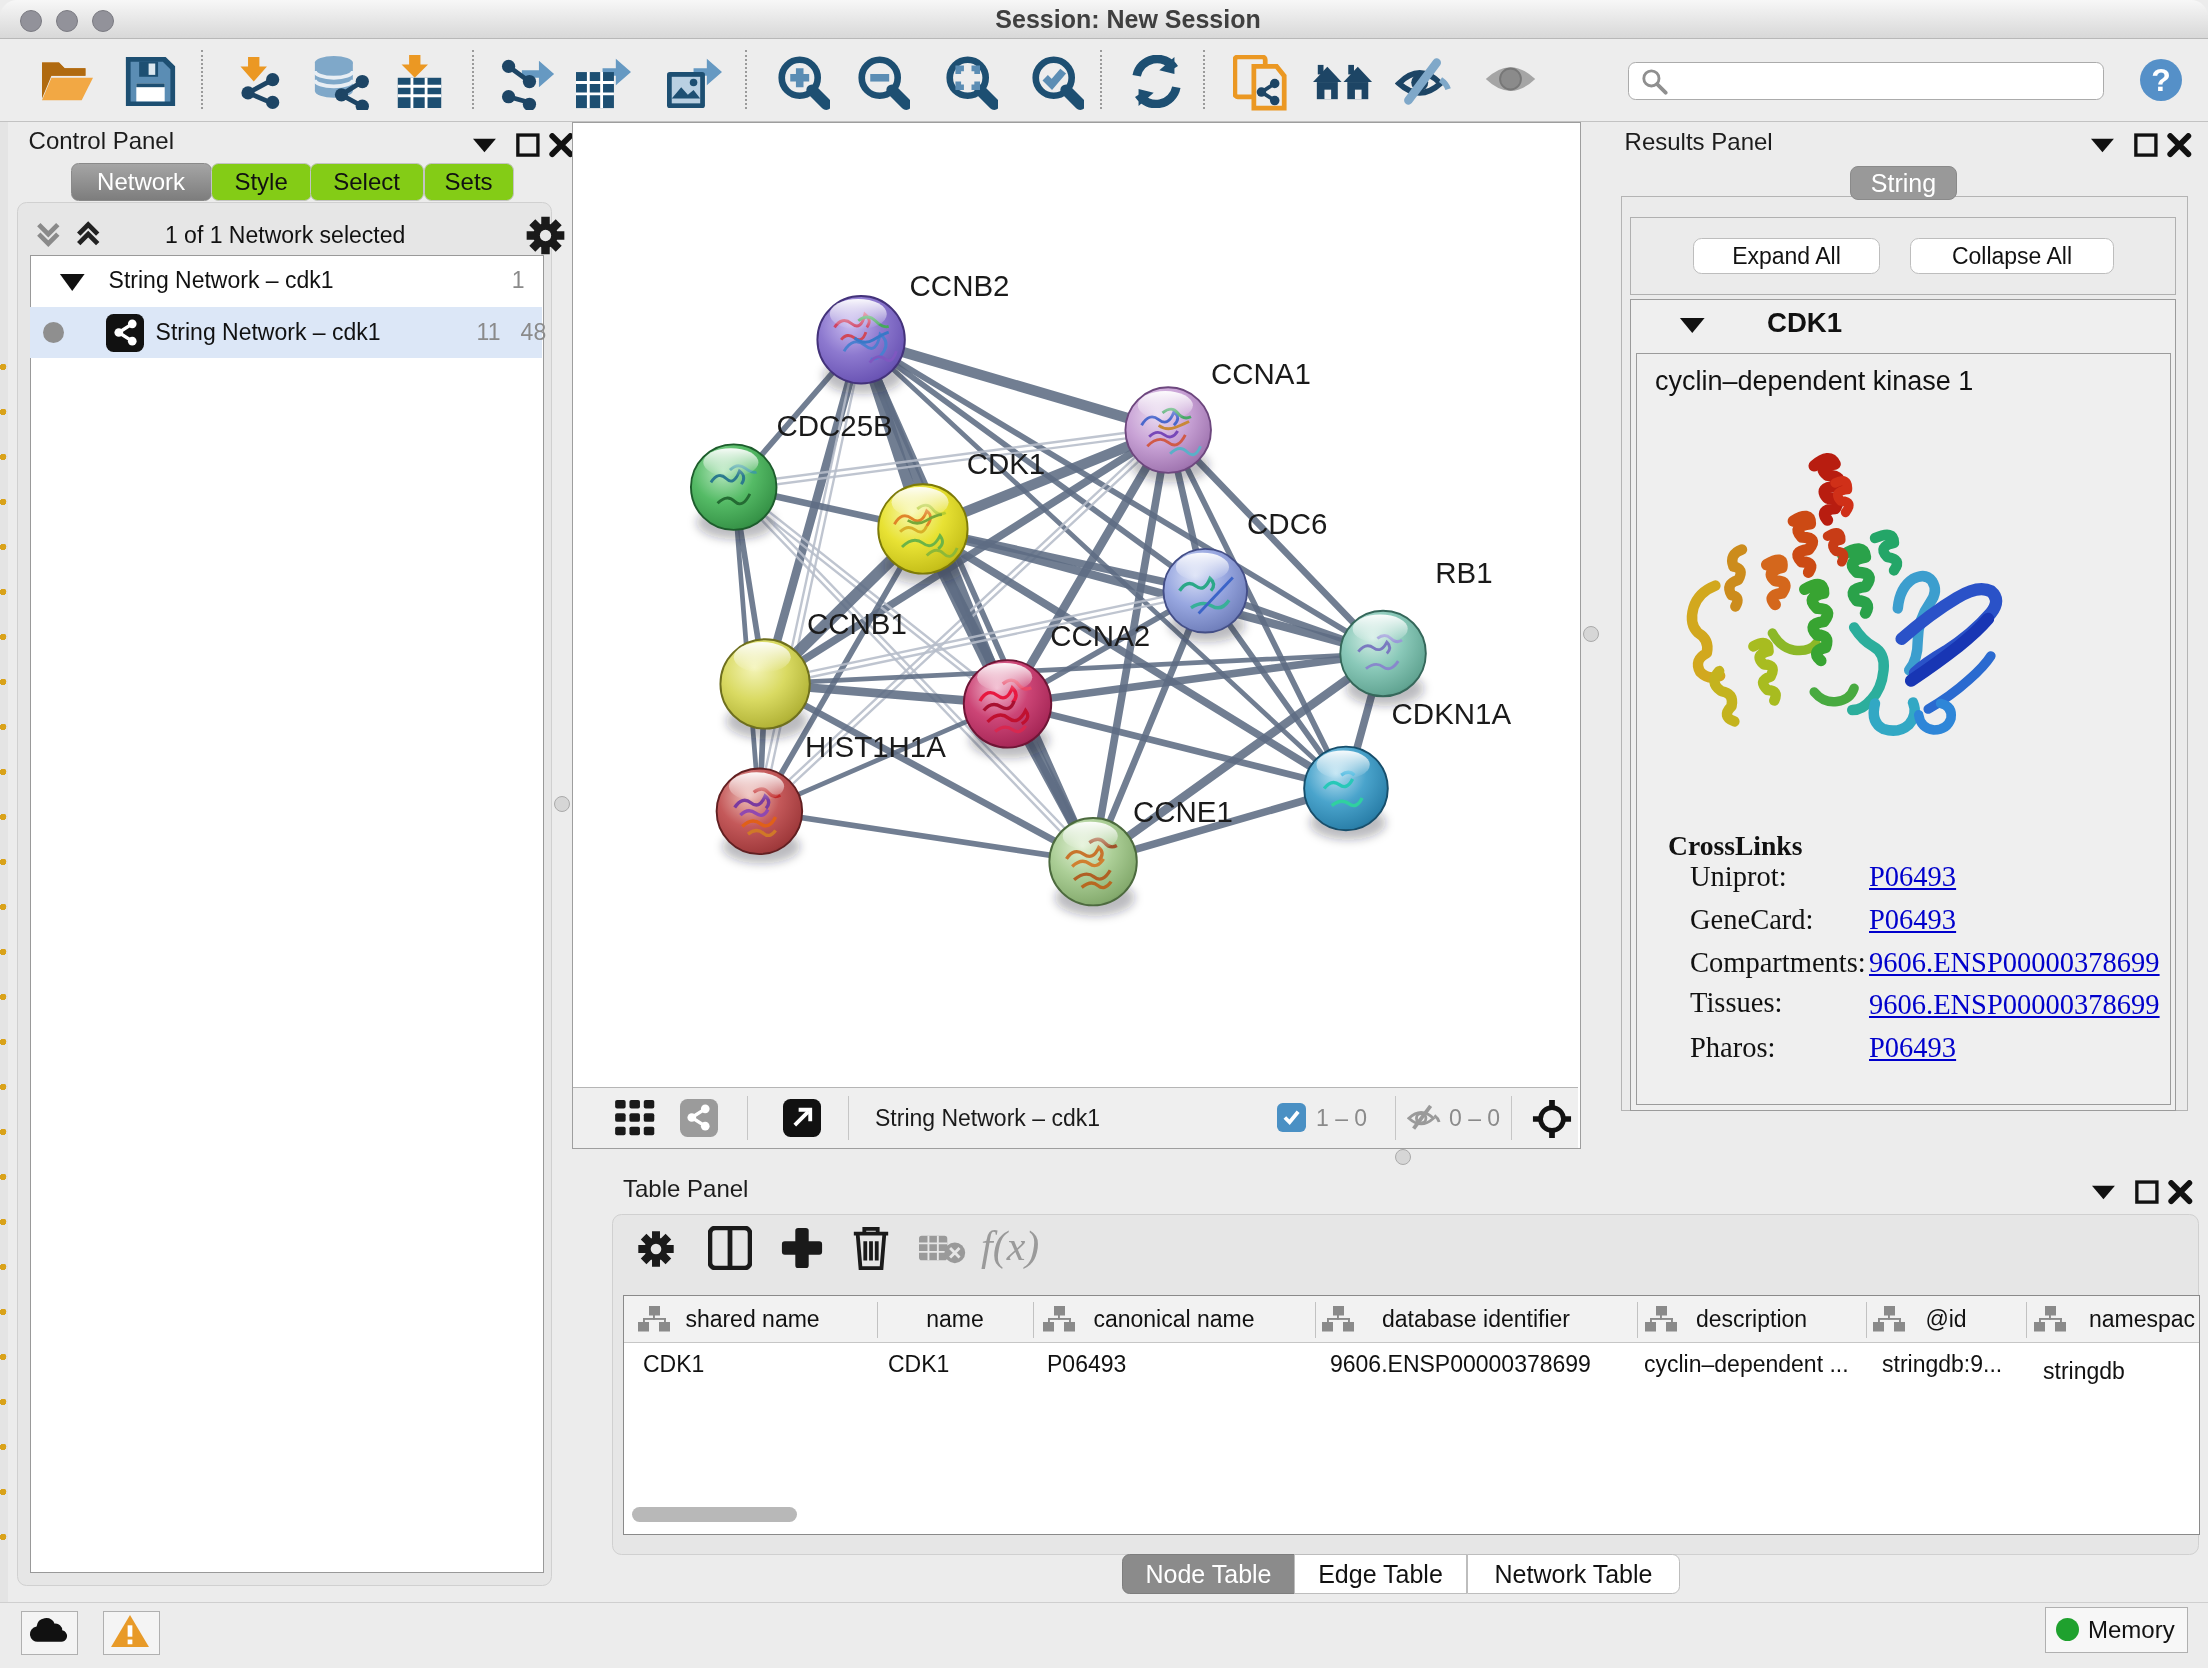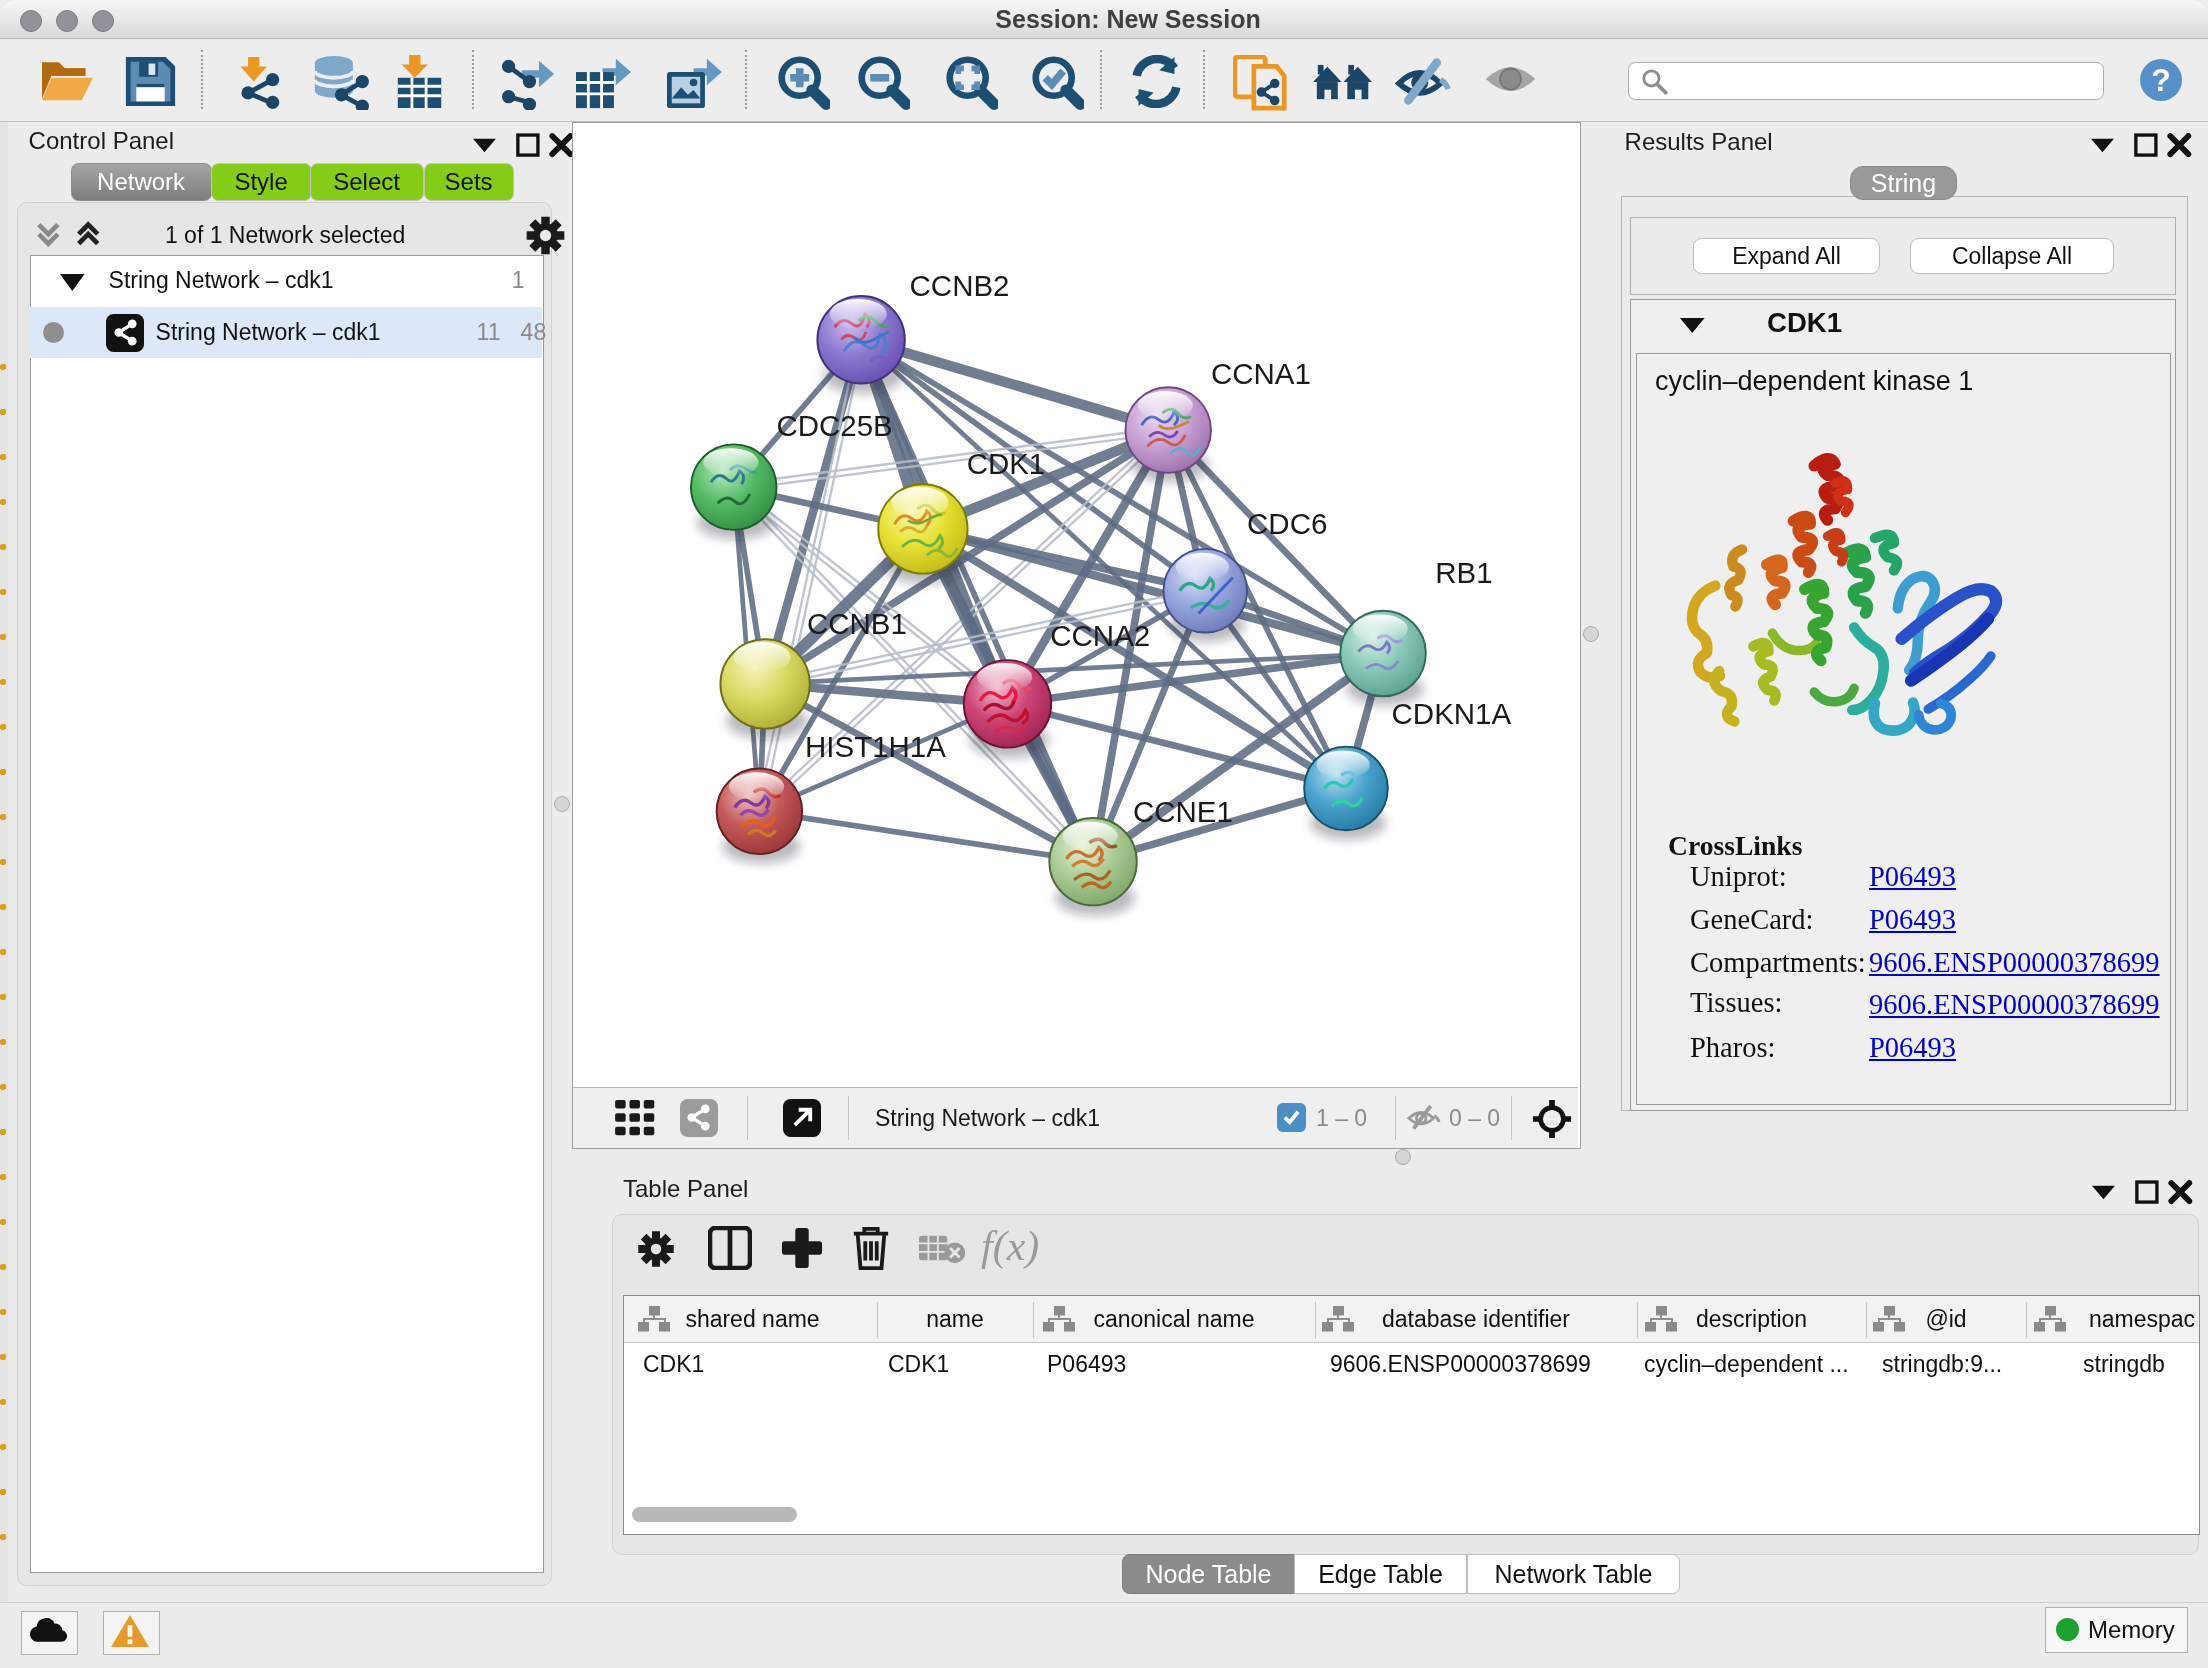--- a/index.html
+++ b/index.html
@@ -620,21 +620,21 @@
 </div>
 </div>
 <div id="resultspanel" class="abs">
   <div class="ptitle abs" style="left:7.6px;top:5.7px;">Results Panel</div>
   <svg class="abs" style="left:474px;top:11.4px;" width="105" height="27" viewBox="0 0 110 28">
     <path d="M0 6 L24 6 L12 20 Z" fill="#111"></path>
     <rect x="47" y="2" width="21" height="21" fill="none" stroke="#111" stroke-width="3.5"></rect>
     <path d="M83 3 L102 22 M102 3 L83 22" stroke="#111" stroke-width="6" stroke-linecap="round"></path>
   </svg>
   <div class="abs" style="left:3.8px;top:74px;width:565px;height:913px;background:#ebebeb;border:1px solid #b4b4b4;"></div>
-  <div class="abs" style="left:233px;top:44px;width:105px;height:32px;background:#999;border:1px solid #8a8a8a;border-radius:13px;color:#fff;font-size:25px;text-align:center;line-height:32px;">String</div>
+  <div class="abs" style="left:233px;top:44px;width:105px;height:32px;background:#999;border:1px solid #8a8a8a;border-radius:8px;color:#fff;font-size:25px;text-align:center;line-height:32px;">String</div>
   <div class="abs" style="left:13.3px;top:95px;width:544px;height:76px;background:#ebebeb;border:1px solid #b0b0b0;"></div>
   <div class="btn" style="left:76px;top:116px;width:185px;height:34px;line-height:34px;border-radius:8.6px;">Expand All</div>
   <div class="btn" style="left:293px;top:116px;width:202px;height:34px;line-height:34px;border-radius:8.6px;">Collapse All</div>
   <div class="abs" style="left:13.3px;top:177px;width:544px;height:810px;background:#efefef;border:1px solid #9b9b9b;"></div>
   <svg class="abs" style="left:61px;top:192px;" width="28.5" height="23" viewBox="0 0 30 24">
       <path d="M2 4 L28 4 L15 20 Z" fill="#111"></path>
     </svg>
   <div class="abs" style="left:150px;top:185px;font-size:27.6px;font-weight:bold;color:#111;">CDK1</div>
   <div class="abs" style="left:19px;top:231px;width:533px;height:750px;background:#efefef;border:1px solid #9b9b9b;"></div>
   <div class="abs" style="left:38px;top:244px;font-size:27px;color:#111;">cyclin–dependent kinase 1</div>
@@ -745,21 +745,21 @@
     <div class="hdr abs" style="left:1013px;top:7.6px;width:229px;">description</div>
     <div class="hdr abs" style="left:1242px;top:7.6px;width:160px;">@id</div>
     <div class="hdr abs" style="left:1465px;top:7.6px;">namespac</div>
 
     <div class="cell abs" style="left:19px;top:55px;">CDK1</div>
     <div class="cell abs" style="left:264px;top:55px;">CDK1</div>
     <div class="cell abs" style="left:423px;top:55px;">P06493</div>
     <div class="cell abs" style="left:706px;top:55px;">9606.ENSP00000378699</div>
     <div class="cell abs" style="left:1020px;top:55px;">cyclin–dependent ...</div>
     <div class="cell abs" style="left:1258px;top:55px;">stringdb:9...</div>
-    <div class="cell abs" style="left:1419px;top:55px;margin-left:40px;">stringdb</div>
+    <div class="cell abs" style="left:1419px;top:62px;">stringdb</div>
 
     <div class="abs" style="left:7.6px;top:211px;width:165px;height:15px;background:#b8b8b8;border-radius:7.6px;"></div>
   </div>
 
   <div class="abs" style="left:559px;top:389px;width:171px;height:38px;background:#8b8b8b;border:1px solid #7d7d7d;border-radius:7.6px 0 0 7.6px;color:#fff;text-align:center;font-size:25px;line-height:38px;">Node Table</div>
   <div class="abs" style="left:731px;top:389px;width:171px;height:38px;background:#fff;border:1px solid #bdbdbd;color:#111;text-align:center;font-size:25px;line-height:38px;">Edge Table</div>
   <div class="abs" style="left:904px;top:389px;width:211px;height:38px;background:#fff;border:1px solid #bdbdbd;border-radius:0 7.6px 7.6px 0;color:#111;text-align:center;font-size:25px;line-height:38px;">Network Table</div>
 </div>
 <div id="statusbar" class="abs" style="left:0;top:1602px;width:2208px;height:67px;background:#ececec;border-top:1.9px solid #cfcfcf;">
   <div class="abs" style="left:21px;top:7.6px;width:55px;height:42px;background:#f4f4f4;border:1.9px solid #b0b0b0;">

